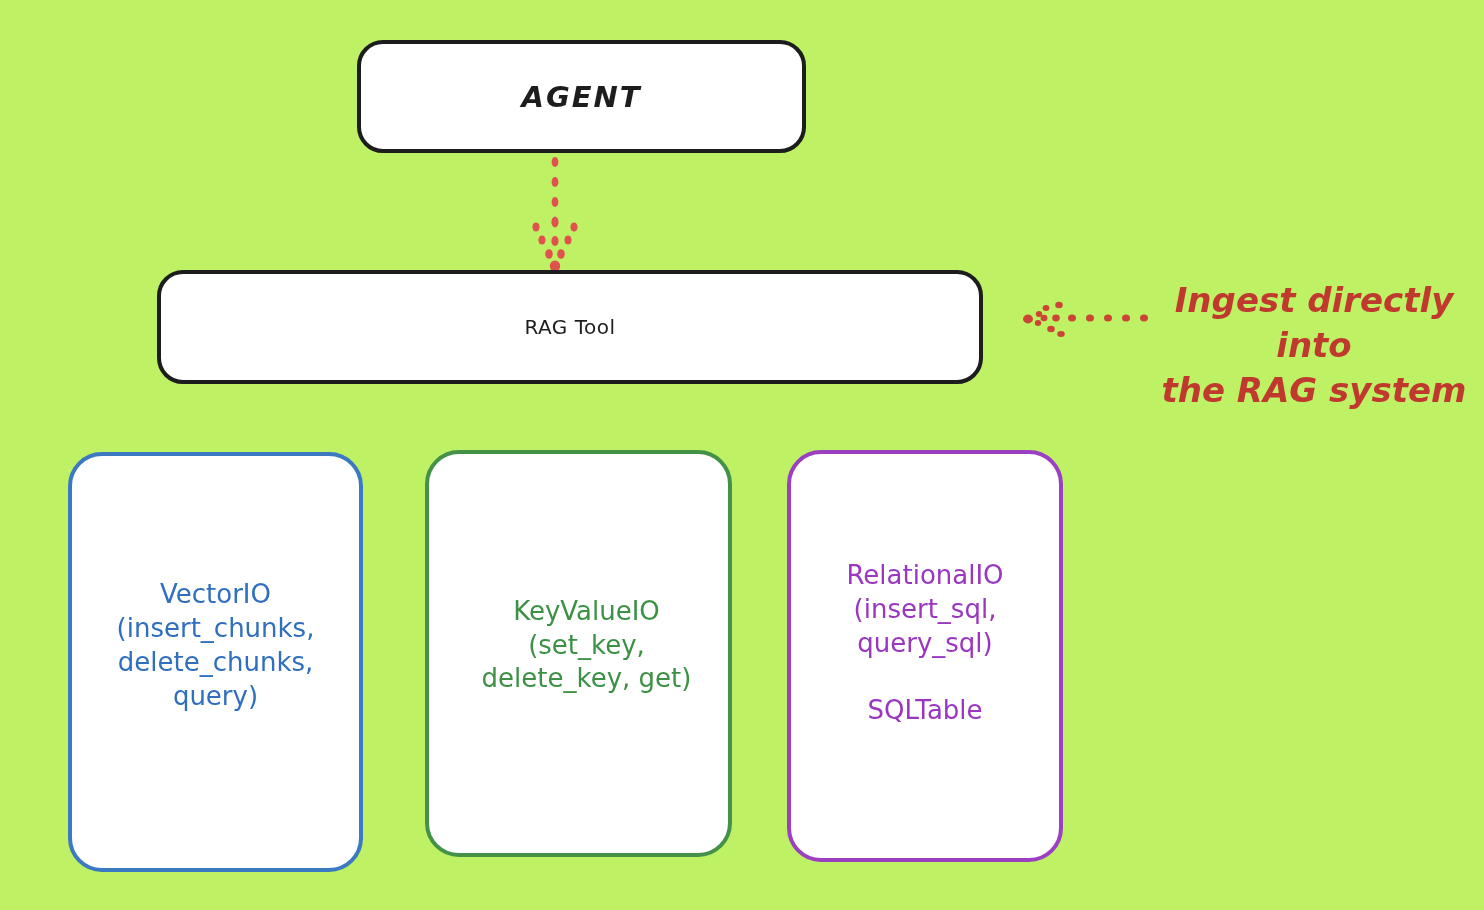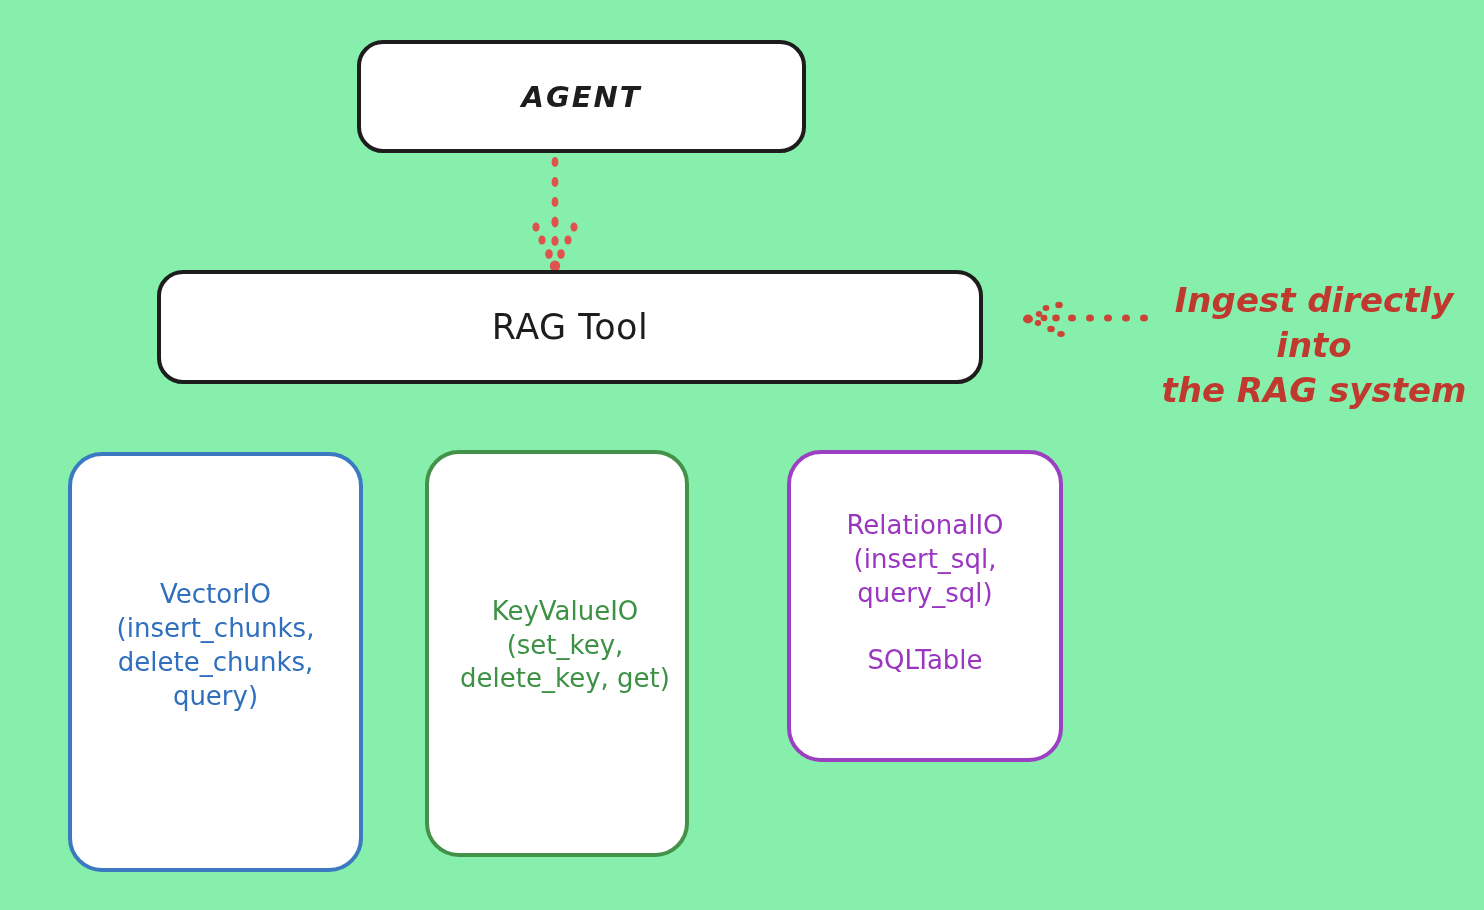--- a/index.html
+++ b/index.html
@@ -7,21 +7,21 @@
     padding: 0;
     background: #ffffff;
   }
   body {
     font-family: "DejaVu Sans", sans-serif;
   }
   #canvas {
     position: relative;
     width: 1484px;
     height: 910px;
-    background: #86efac;
+    background: #bef264;
     overflow: hidden;
   }
   .node {
     position: absolute;
     box-sizing: border-box;
     background: #ffffff;
     display: flex;
     align-items: center;
     justify-content: center;
     text-align: center;
@@ -49,21 +49,21 @@
   #rag-tool-node {
     left: 157px;
     top: 270px;
     width: 826px;
     height: 114px;
     border: 4px solid #1d1d1d;
     border-radius: 26px;
   }
   #rag-tool-label {
     font-family: "DejaVu Sans", sans-serif;
-    font-size: 35px;
+    font-size: 20px;
     color: #1d1d1d;
     letter-spacing: 0.5px;
   }
 
   
   .provider-node {
     border-width: 4px;
     border-style: solid;
     border-radius: 34px;
     flex-direction: column;
@@ -72,30 +72,30 @@
   #vector-io-node {
     left: 68px;
     top: 452px;
     width: 295px;
     height: 420px;
     border-color: #3b79c0;
   }
   #key-value-io-node {
     left: 425px;
     top: 450px;
-    width: 264px;
+    width: 307px;
     height: 407px;
     border-color: #44914a;
     padding-left: 24px;
   }
   #relational-io-node {
     left: 787px;
     top: 450px;
     width: 276px;
-    height: 312px;
+    height: 412px;
     border-color: #9c40c3;
   }
 
   .provider-api {
     font-size: 26px;
     line-height: 1.30;
     white-space: pre-line;
     font-family: "DejaVu Sans", sans-serif;
   }
   .provider-index {

